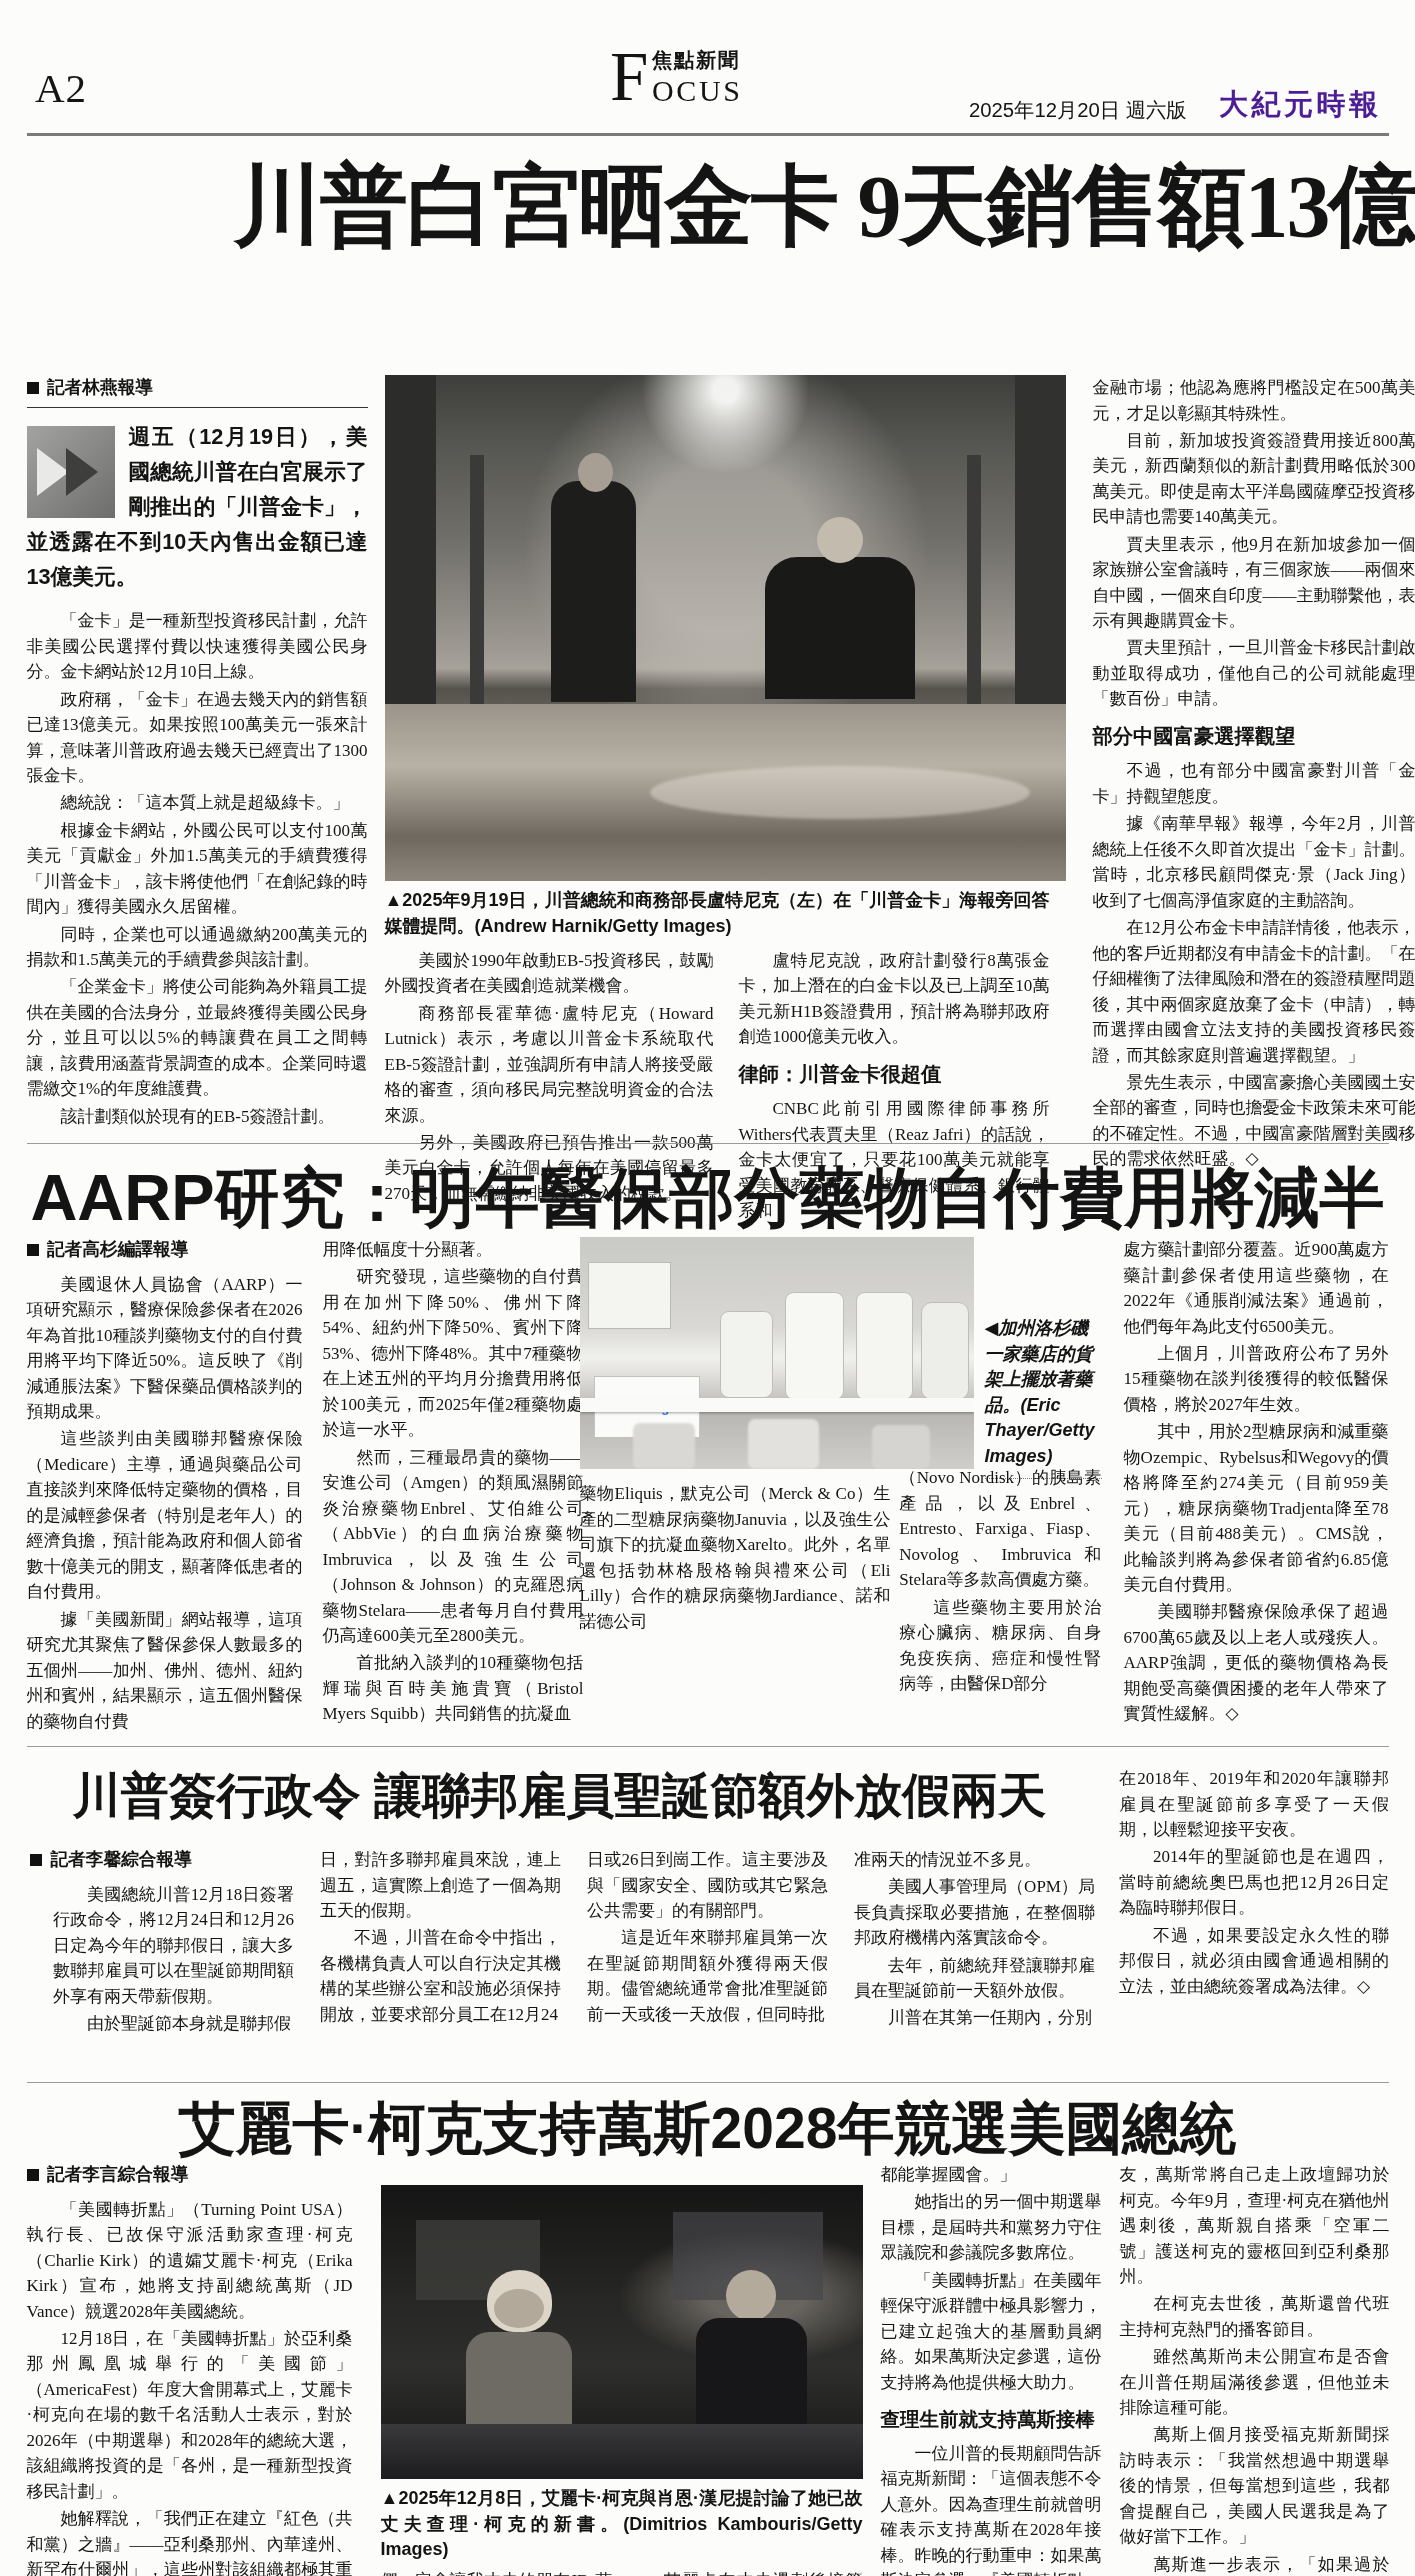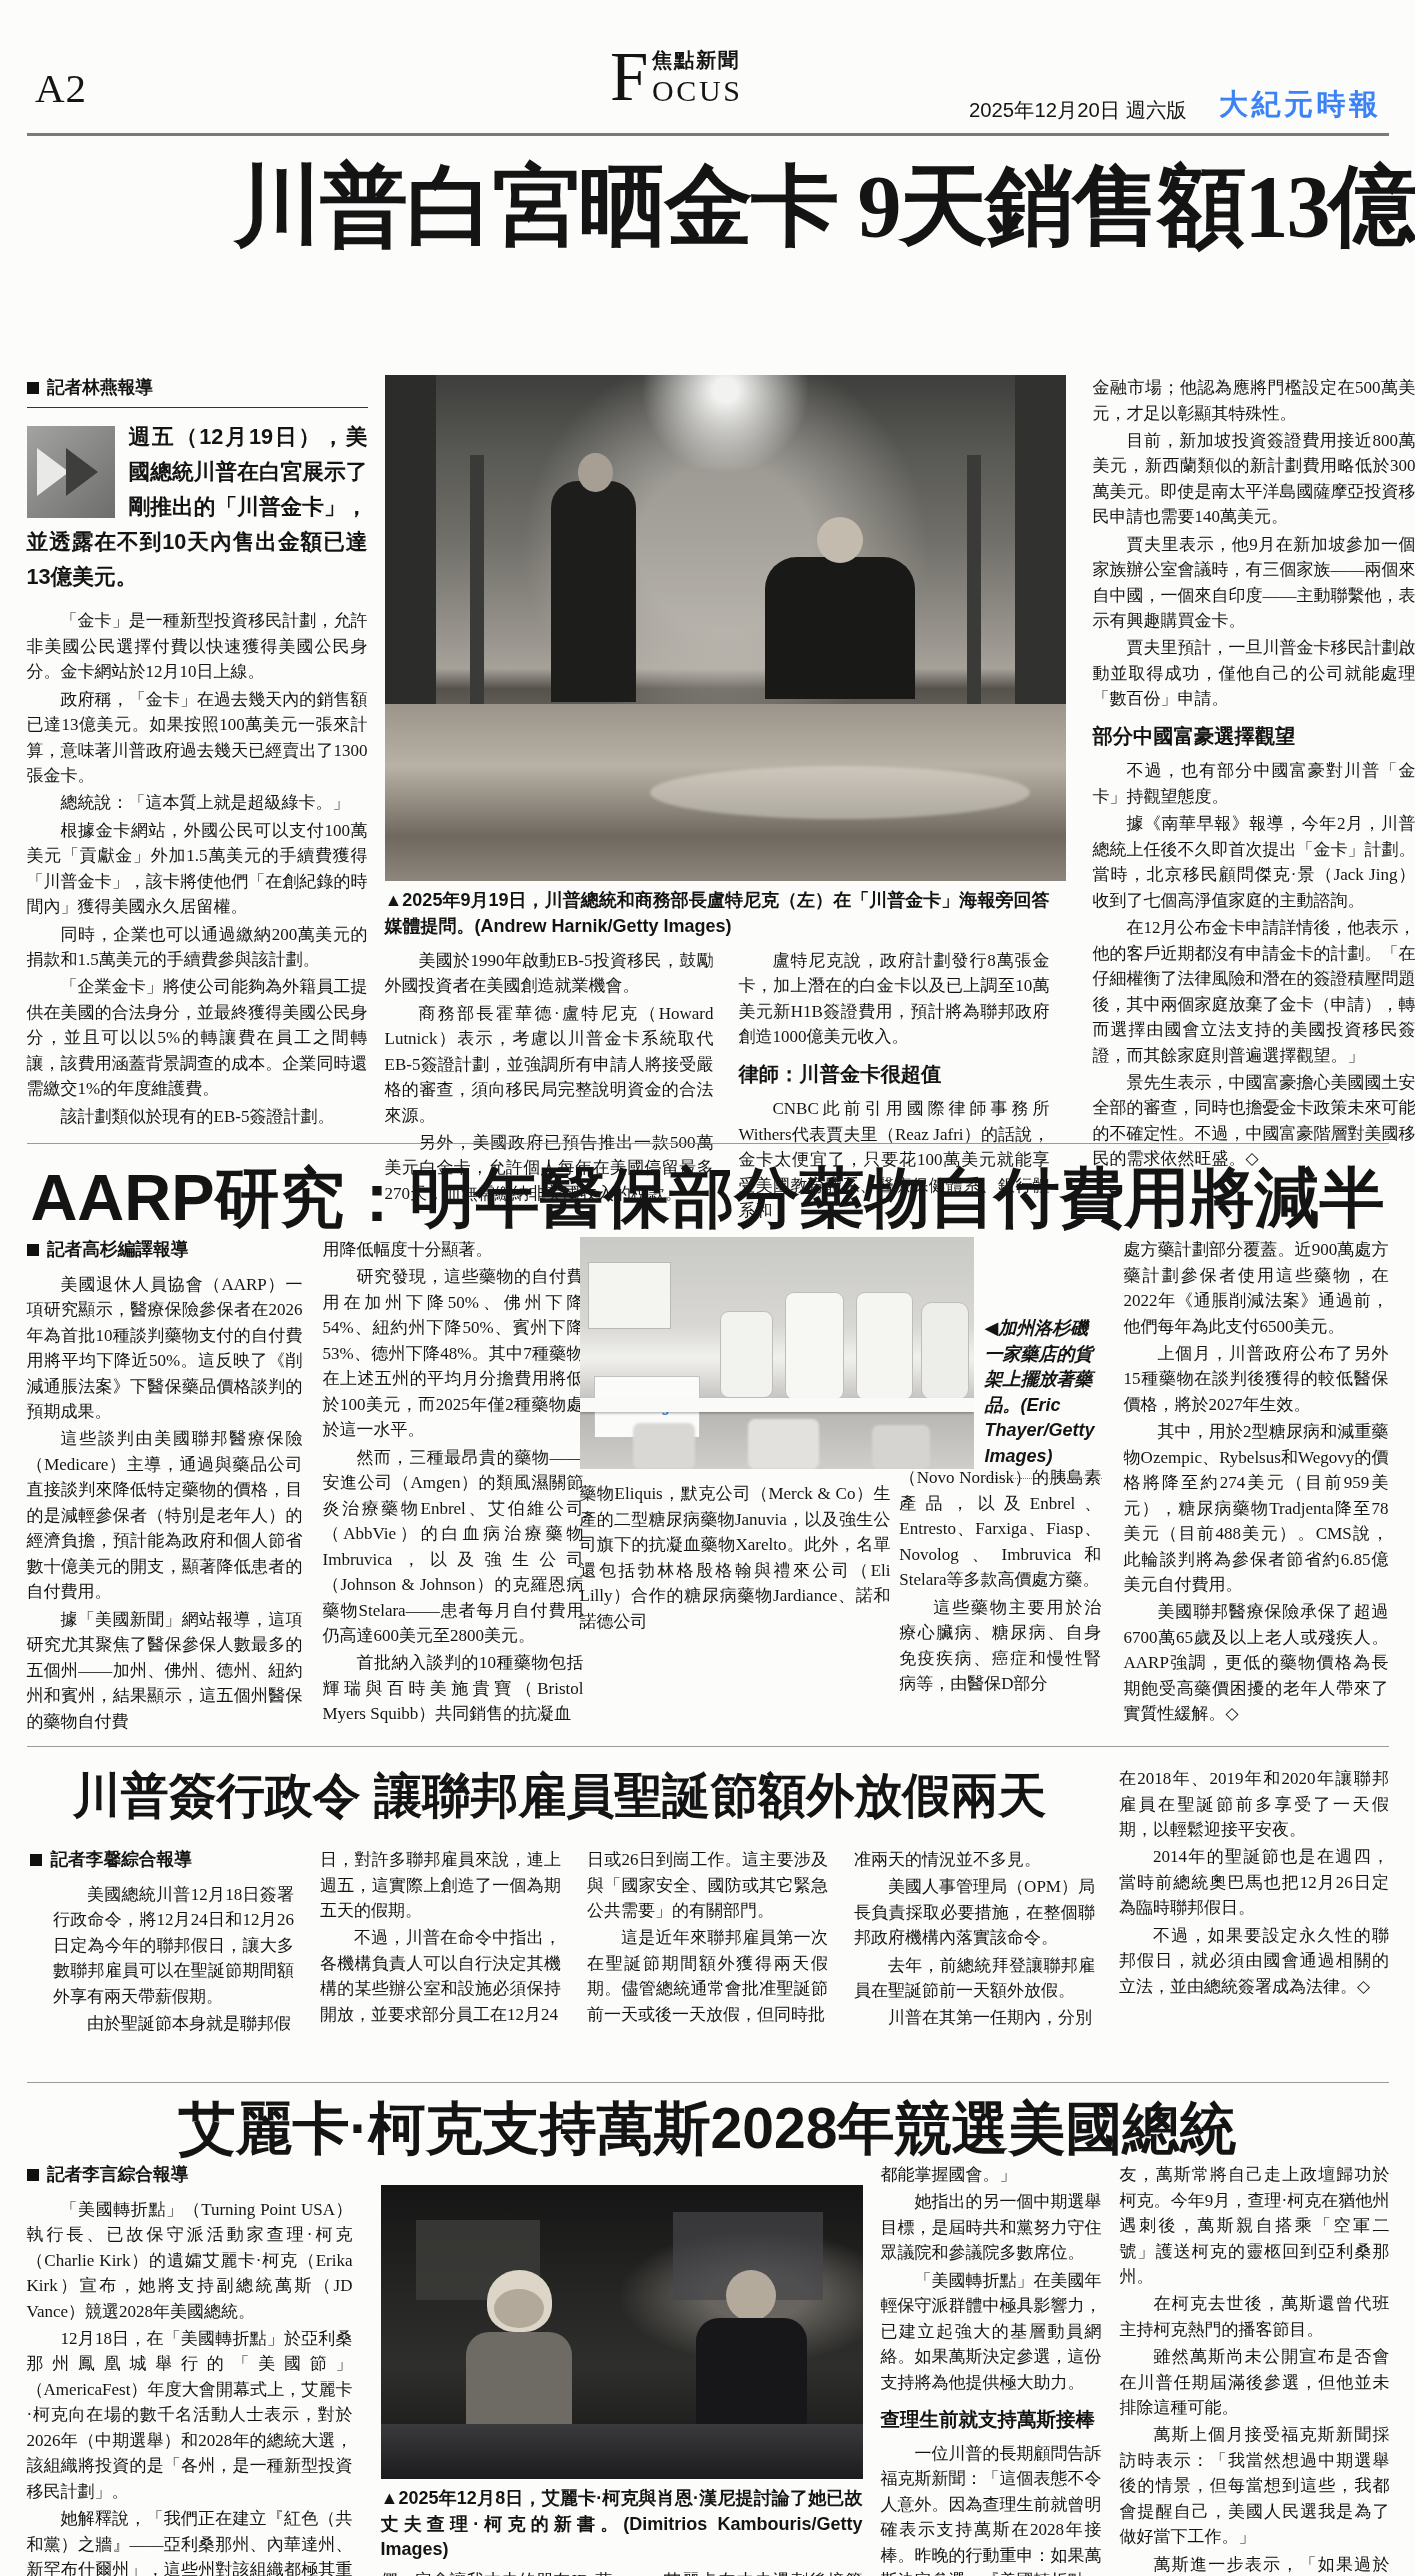--- a/index.html
+++ b/index.html
@@ -5,21 +5,21 @@
   html,body{margin:0;padding:0;background:#e8e8e6;}
   .sheet{position:relative;width:1415px;height:2576px;background:#fcfcfa;overflow:hidden;
          font-family:"Liberation Serif","DejaVu Serif",serif;color:#141414;}
   .abs{position:absolute;}
   
   .pageno{font-size:41px;letter-spacing:0.9px;}
   .logoF{font-size:69px;line-height:0.9;font-family:"Liberation Serif",serif;}
   .logocn{font-family:"Liberation Sans","DejaVu Sans",sans-serif;font-weight:bold;font-size:20.3px;letter-spacing:1.8px;}
   .logoen{font-size:30px;letter-spacing:2.7px;}
   .dateline{font-family:"Liberation Sans","DejaVu Sans",sans-serif;font-size:20.3px;}
-  .masthead{font-family:"Liberation Serif",serif;font-weight:900;font-size:29px;color:#3b82f6;letter-spacing:3.5px;}
+  .masthead{font-family:"Liberation Serif",serif;font-weight:900;font-size:29px;color:#4c1d95;letter-spacing:3.5px;}
   .toprule{height:2.7px;background:#7a7a7a;}
   .divider{height:0.9px;background:#9a9a98;}
   
   .h1{font-weight:900;text-align:center;white-space:nowrap;}
   .h1.serif{font-family:"Liberation Serif","DejaVu Serif",serif;text-align:right;}
   .h1.sans{font-family:"Liberation Sans","DejaVu Sans",sans-serif;}
   .deck{font-family:"Liberation Sans","DejaVu Sans",sans-serif;font-weight:bold;text-align:center;white-space:nowrap;}
   
   .para{margin:0 0 1.8px 0;text-align:justify;text-indent:2em;font-size:17px;line-height:1.5;}
   .cont{text-indent:0;}

